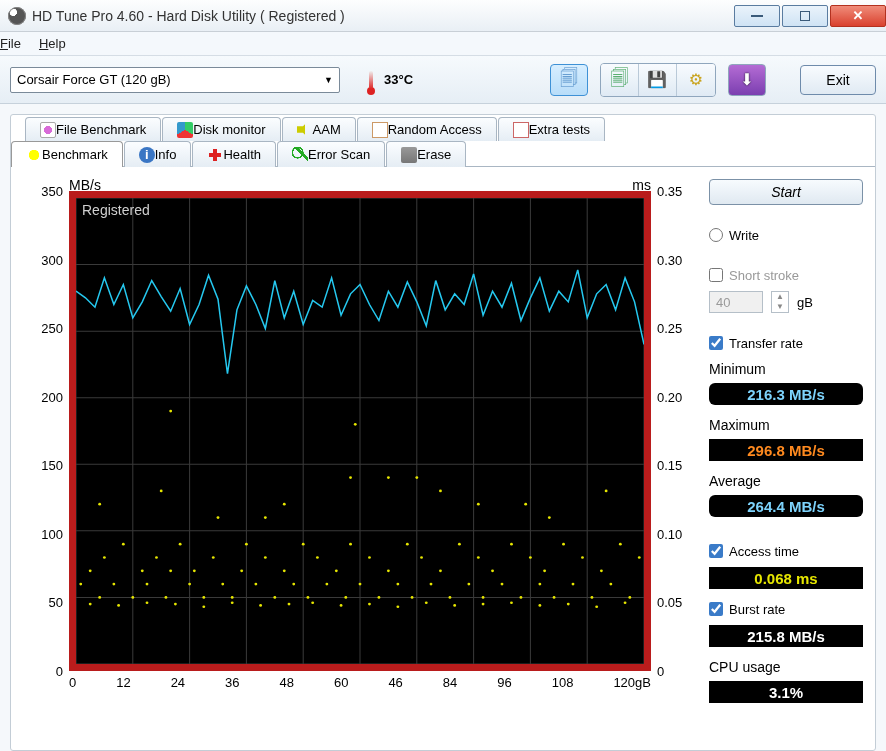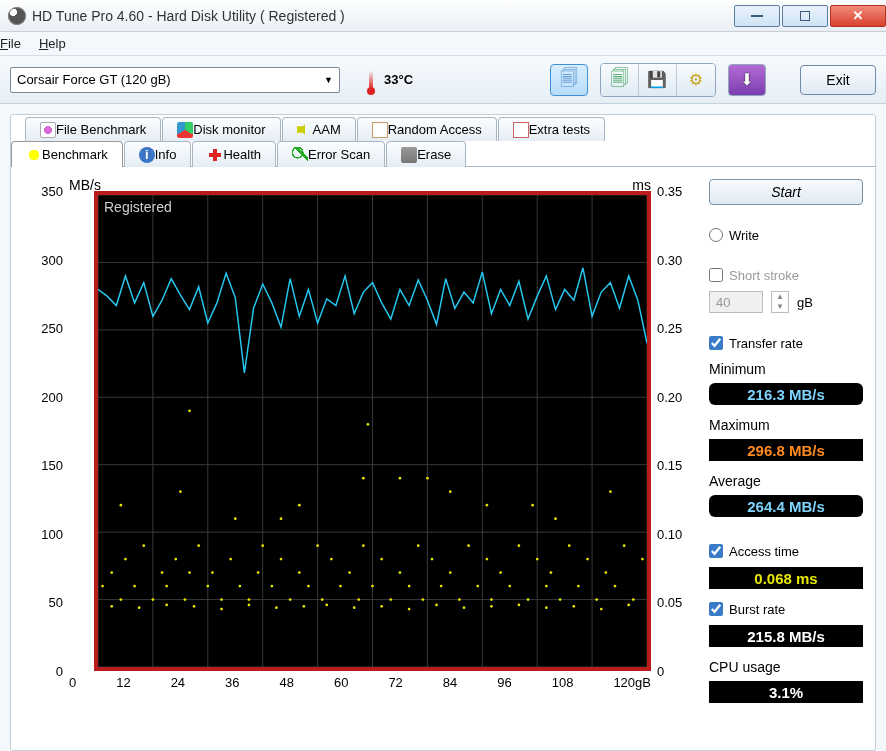--- a/index.html
+++ b/index.html
@@ -77,21 +77,21 @@
 
 
 .chart-area { position: relative; height: 528px; }
 .y-left, .y-right { position:absolute; top:0; height: 500px; font-size: 14px; }
 .y-left { left: 0; width: 42px; text-align: right; }
 .y-right { right: 0; width: 42px; text-align: left; }
 .y-left span, .y-right span { position:absolute; right:4px; transform:translateY(-50%);}
 .y-right span { left:4px; right:auto; }
 .unit-left { position:absolute; left: 44px; top: -2px; font-size: 14px; }
 .unit-right{ position:absolute; right: 44px; top: -2px; font-size: 14px; }
-.graph { position:absolute; top: 12px; left: 44px; right: 44px; height: 480px; background:#000; border:4px solid #b91c1c;margin-left:25px;}
+.graph { position:absolute; top: 12px; left: 44px; right: 44px; height: 480px; background:#000; border:7px solid #b91c1c;}
 .graph .reg { position:absolute; top:4px; left:6px; color:#cfcfcf; font-size:14px; }
 .grid line { stroke:#3a3a3a; stroke-width:1; }
 .transfer { fill:none; stroke:#25c8ef; stroke-width:1.5; }
 .dot { fill:#e6e600; }
 .x-axis { position:absolute; left:44px; right:44px; top: 496px; height: 24px; display:flex; justify-content:space-between; font-size:14px; }
 .x-axis span:last-child { white-space:nowrap; }
 
 
 .btn { height: 26px; border:1px solid #7b91a7; border-radius:4px; background:linear-gradient(#f7fbfe,#e0e9f1); display:flex; align-items:center; justify-content:center; font-size:14px;font-style:italic;}
 .radio-row, .check-row { display:flex; align-items:center; gap:6px; font-size:14px; height:20px;}
@@ -363,21 +363,21 @@
                 <circle cx="308" cy="288" r="1.4" class="dot"></circle>
               </svg>
         </div>
         <div class="x-axis" id="xaxis">
               <span>0</span>
               <span>12</span>
               <span>24</span>
               <span>36</span>
               <span>48</span>
               <span>60</span>
-              <span>72</span>
+              <span>46</span>
               <span>84</span>
               <span>96</span>
               <span>108</span>
               <span>120gB</span>
             </div>
       </div>
     </div>
 
     <div class="right-col">
       <div class="btn">Start</div>

